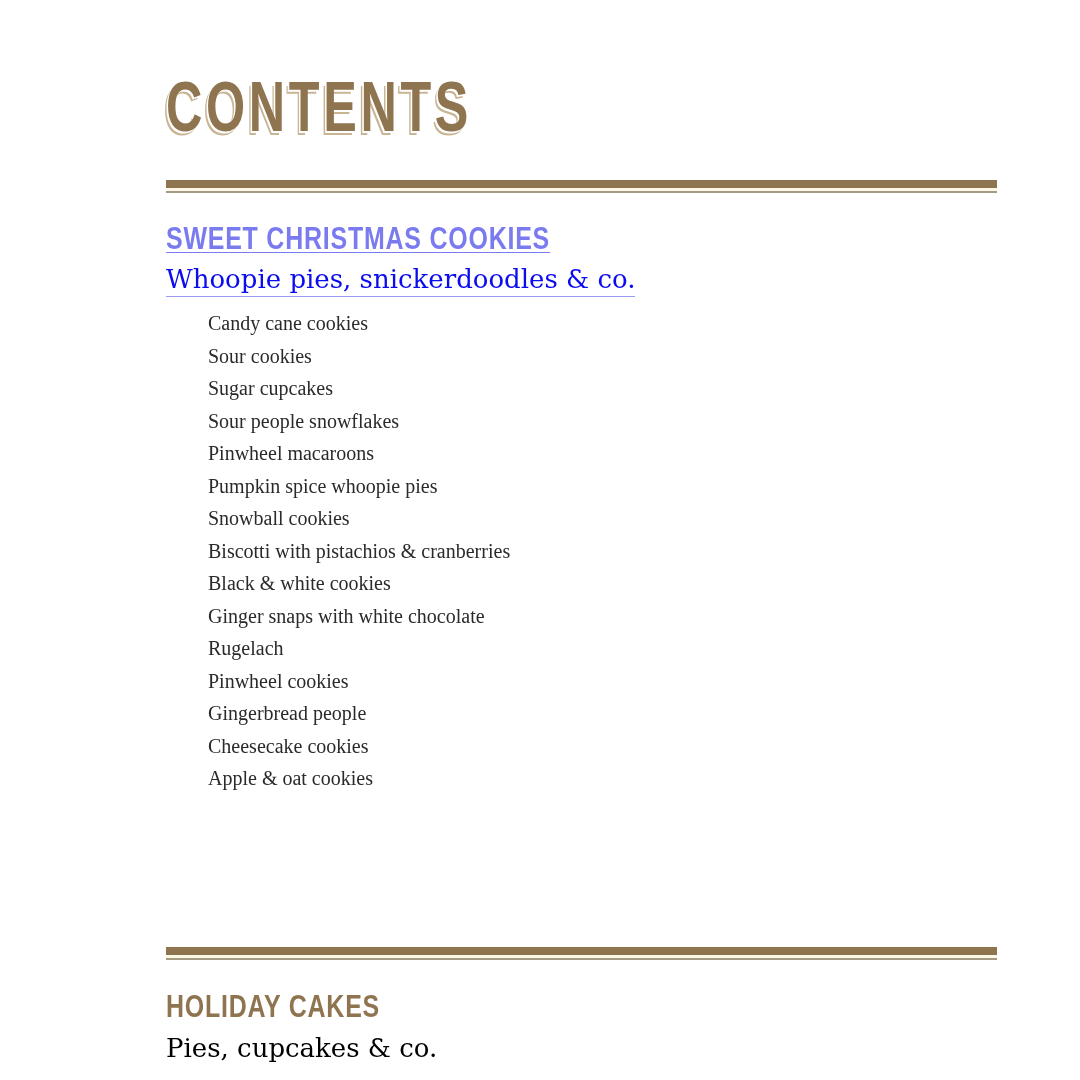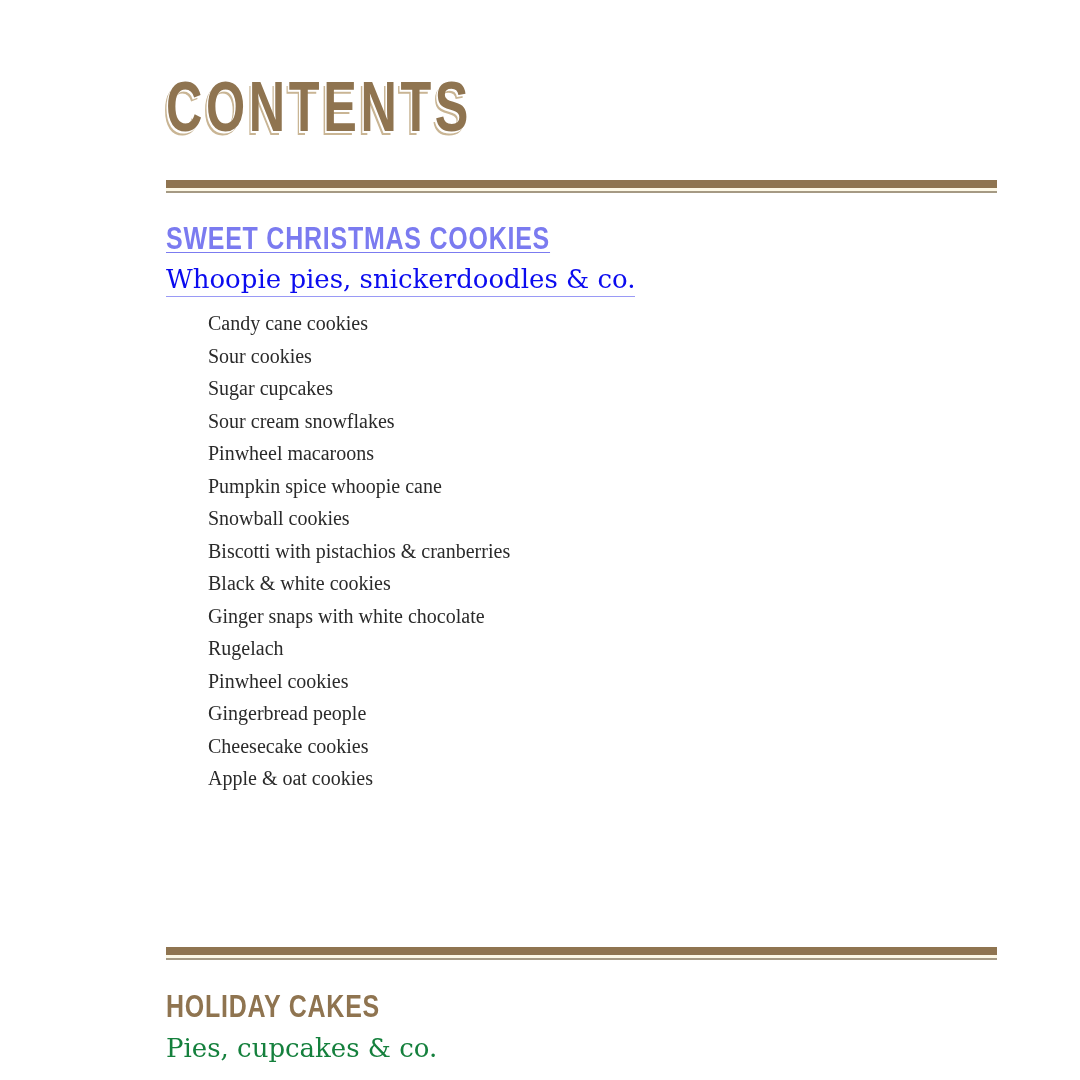--- a/index.html
+++ b/index.html
@@ -24,21 +24,21 @@
     transform:scaleX(0.78); transform-origin:left top; line-height:1;
     white-space:nowrap;
   }
   .section-title.link { color:#7b7bf0; text-decoration:underline; text-decoration-thickness:1px; text-underline-offset:3px; }
   .section-title.plain { color:#8f7450; }
   .subtitle {
     position:absolute; left:0;
     font-family:"DejaVu Serif", serif; font-size:26px; line-height:1; white-space:nowrap;
   }
   .subtitle.link { color:#0b0bef; border-bottom:1px solid #9a9af5; padding-bottom:4px; }
-  .subtitle.plain { color:#15803d;text-align:right; }
+  .subtitle.plain { color:#000000;text-align:right; }
   .items { position:absolute; left:42px; top:310px; margin:0; padding:0; list-style:none; }
   .items li {
     font-family:"Liberation Serif", serif; font-size:20px; color:#2a2a2a;
     height:32.5px; line-height:26px; white-space:nowrap;
   }
 </style>
 </head>
 <body>
 
 <div class="page">
@@ -50,23 +50,23 @@
       <div class="thin"></div>
   </div>
 
   <a class="section-title link" style="top:222px;">SWEET CHRISTMAS COOKIES</a>
   <a class="subtitle link" style="top:266px;">Whoopie pies, snickerdoodles &amp; co.</a>
 
   <ul class="items">
     <li>Candy cane cookies</li>
     <li>Sour cookies</li>
     <li>Sugar cupcakes</li>
-    <li>Sour cream snowflakes</li>
+    <li>Sour people snowflakes</li>
     <li>Pinwheel macaroons</li>
-    <li>Pumpkin spice whoopie cane</li>
+    <li>Pumpkin spice whoopie pies</li>
     <li>Snowball cookies</li>
     <li>Biscotti with pistachios &amp; cranberries</li>
     <li>Black &amp; white cookies</li>
     <li>Ginger snaps with white chocolate</li>
     <li>Rugelach</li>
     <li>Pinwheel cookies</li>
     <li>Gingerbread people</li>
     <li>Cheesecake cookies</li>
     <li>Apple &amp; oat cookies</li>
   </ul>

